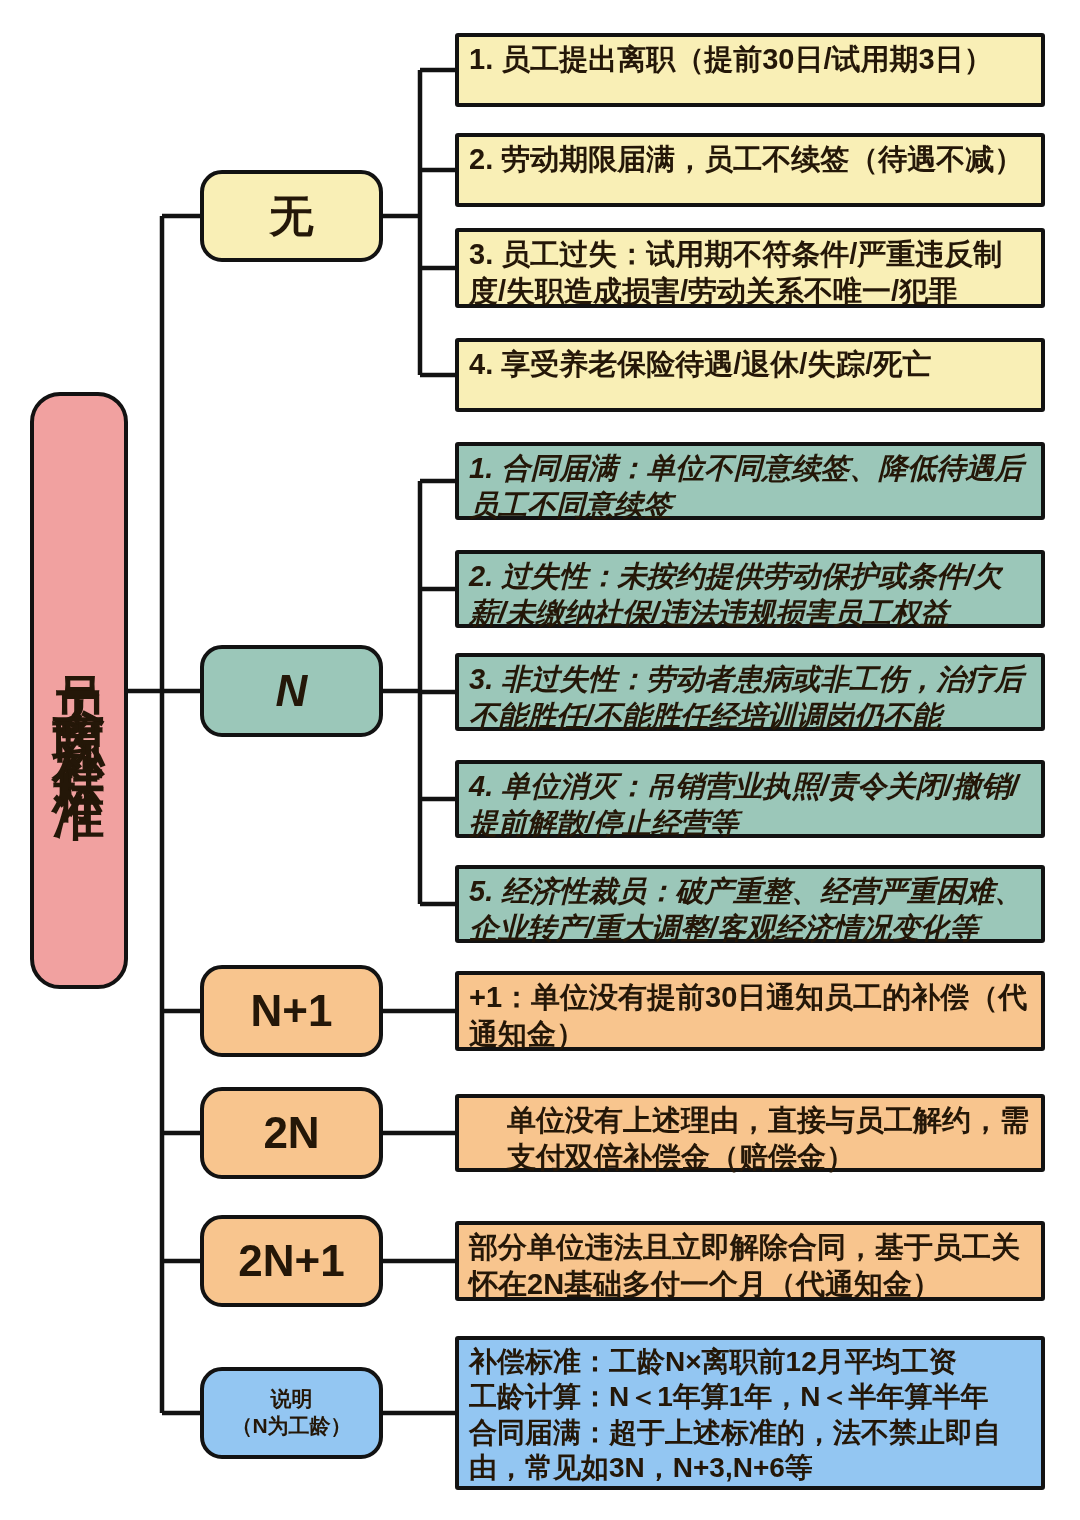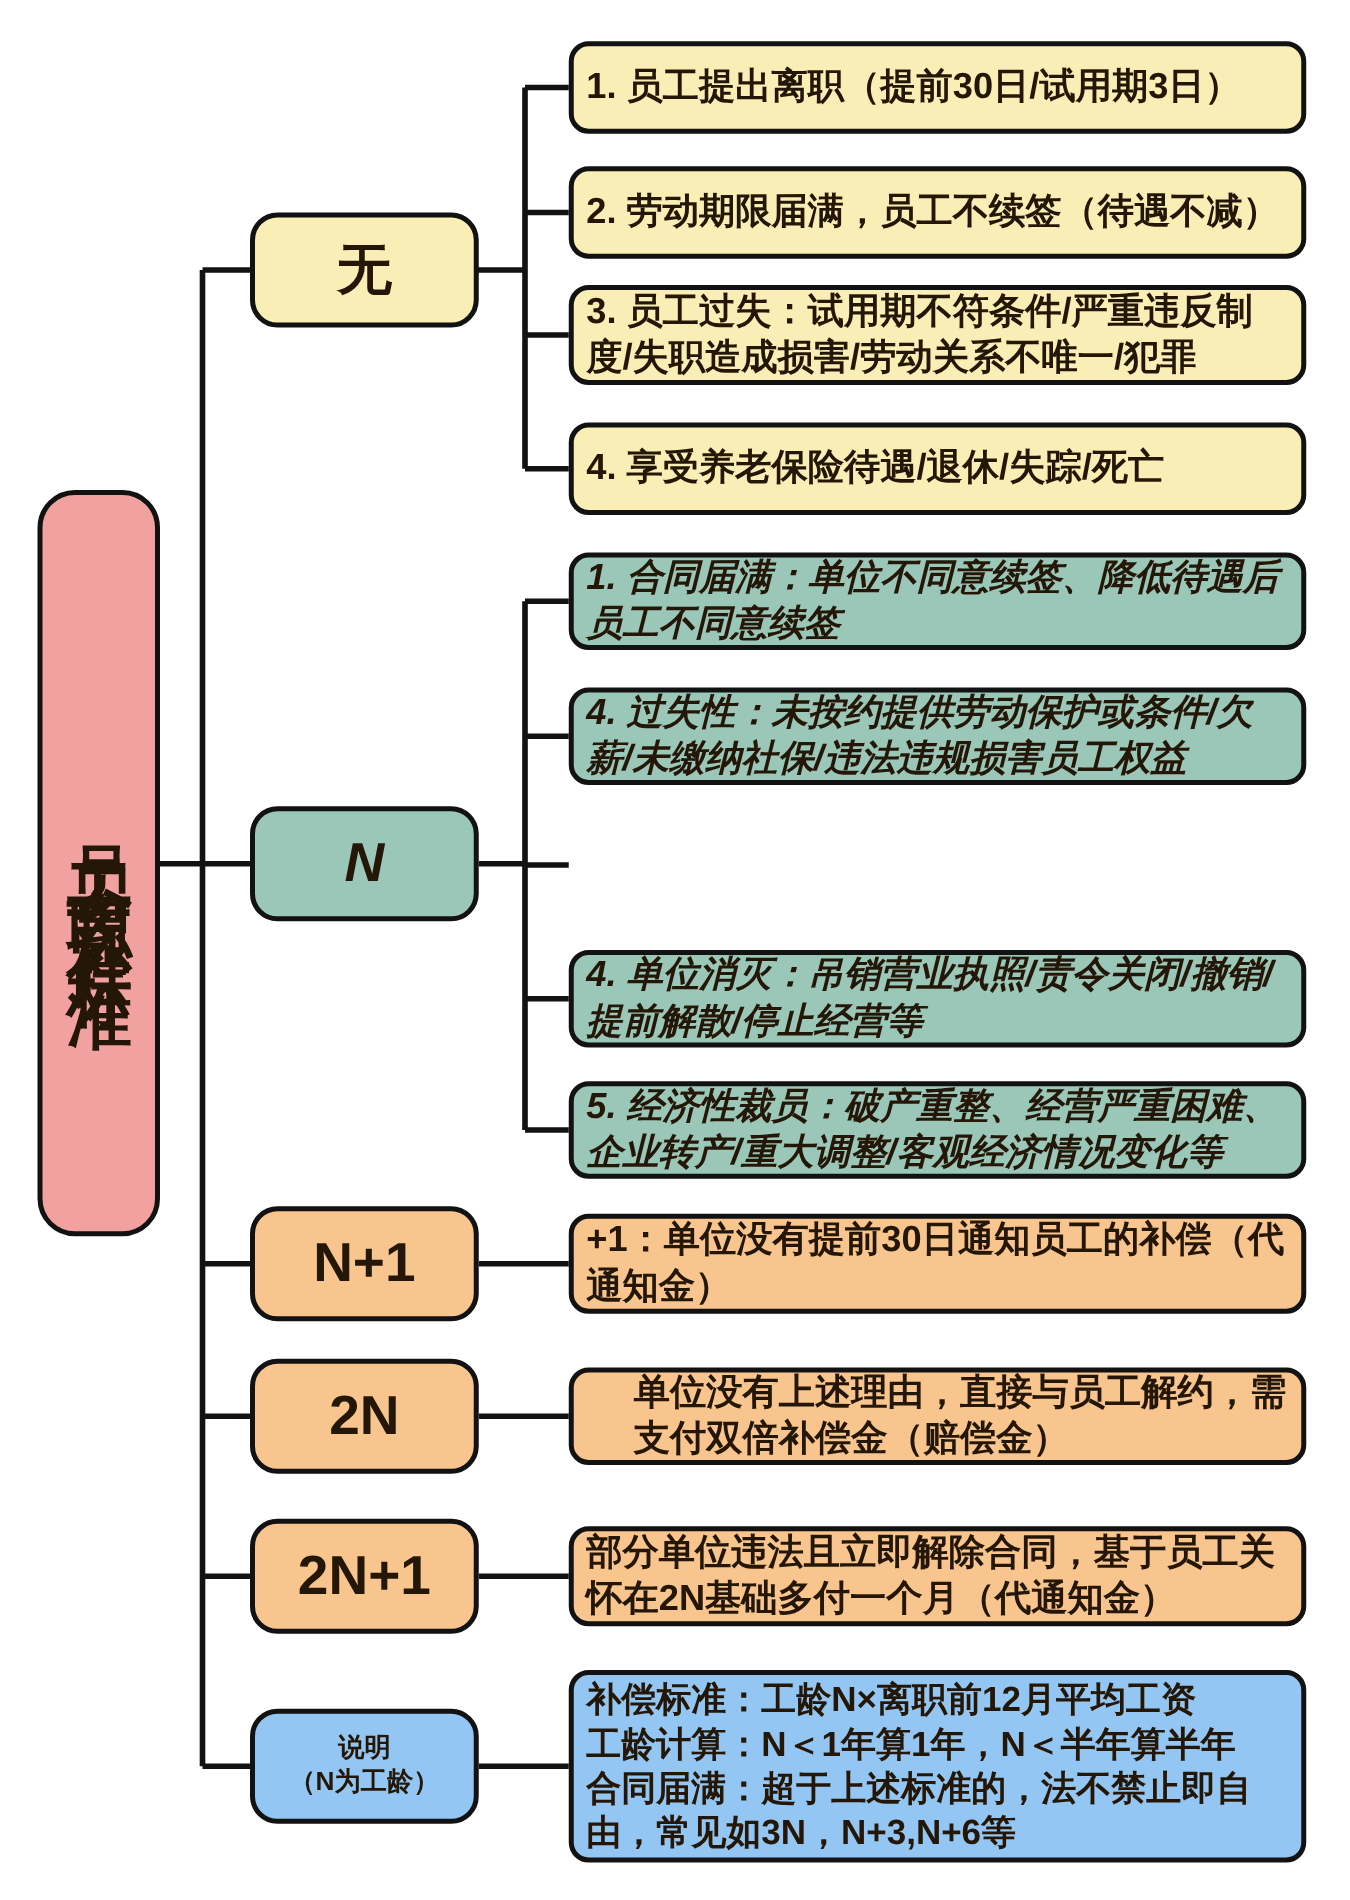--- a/index.html
+++ b/index.html
@@ -7,22 +7,22 @@
           font-family:"Liberation Sans",sans-serif;color:#241708;}
   .connectors{position:absolute;left:0;top:0;pointer-events:none;}
   .box{position:absolute;box-sizing:border-box;border:4px solid #121212;font-weight:bold;}
   .root{left:30px;top:392px;width:98px;height:597px;border-radius:30px;background:#F1A1A0;
         display:flex;align-items:center;justify-content:center;}
   .root-label{writing-mode:vertical-rl;text-orientation:upright;font-size:52px;
               letter-spacing:16px;line-height:1;padding-top:14px;}
   .mid{left:200px;width:183px;height:92px;border-radius:22px;display:flex;flex-direction:column;
        align-items:center;justify-content:center;text-align:center;font-size:44px;line-height:1.05;}
   .mid-note{font-size:21px;line-height:1.28;}
-  .detail{left:455px;width:590px;border-radius:16px;display:flex;flex-direction:column;
-          justify-content:center;padding:4px 8px 4px 10px;font-size:29px;line-height:1.28;}
+  .detail{left:455px;width:590px;border-radius:3px;display:flex;flex-direction:column;
+          justify-content:flex-start;padding:4px 8px 4px 10px;font-size:29px;line-height:1.28;}
   .yellow{background:#F9EFB6;}
   .green{background:#9BC7B9;font-style:italic;}
   .orange{background:#F8C58E;}
   .blue{background:#93C6F2;}
   .note-line{display:block;}
 </style>
 </head>
 <body>
 
 <div class="canvas">
@@ -81,21 +81,24 @@
     <span>3. 员工过失：试用期不符条件/严重违反制度/失职造成损害/劳动关系不唯一/犯罪</span>
   </div>
   <div class="box detail yellow" style="top:338px;height:74px;">
     <span>4. 享受养老保险待遇/退休/失踪/死亡</span>
   </div>
 
   <div class="box detail green" style="top:442px;height:78px;">
     <span>1. 合同届满：单位不同意续签、降低待遇后员工不同意续签</span>
   </div>
   <div class="box detail green" style="top:550px;height:78px;">
-    <span>4. 过失性：未按约提供劳动保护或条件/欠薪/未缴纳社保/违法违规损害员工权益</span>
+    <span>2. 过失性：未按约提供劳动保护或条件/欠薪/未缴纳社保/违法违规损害员工权益</span>
+  </div>
+  <div class="box detail green" style="top:653px;height:78px;">
+    <span>3. 非过失性：劳动者患病或非工伤，治疗后不能胜任/不能胜任经培训调岗仍不能</span>
   </div>
   <div class="box detail green" style="top:760px;height:78px;">
     <span>4. 单位消灭：吊销营业执照/责令关闭/撤销/提前解散/停止经营等</span>
   </div>
   <div class="box detail green" style="top:865px;height:78px;">
     <span>5. 经济性裁员：破产重整、经营严重困难、企业转产/重大调整/客观经济情况变化等</span>
   </div>
 
   <div class="box detail orange" style="top:971px;height:80px;">
     <span>+1：单位没有提前30日通知员工的补偿（代通知金）</span>

